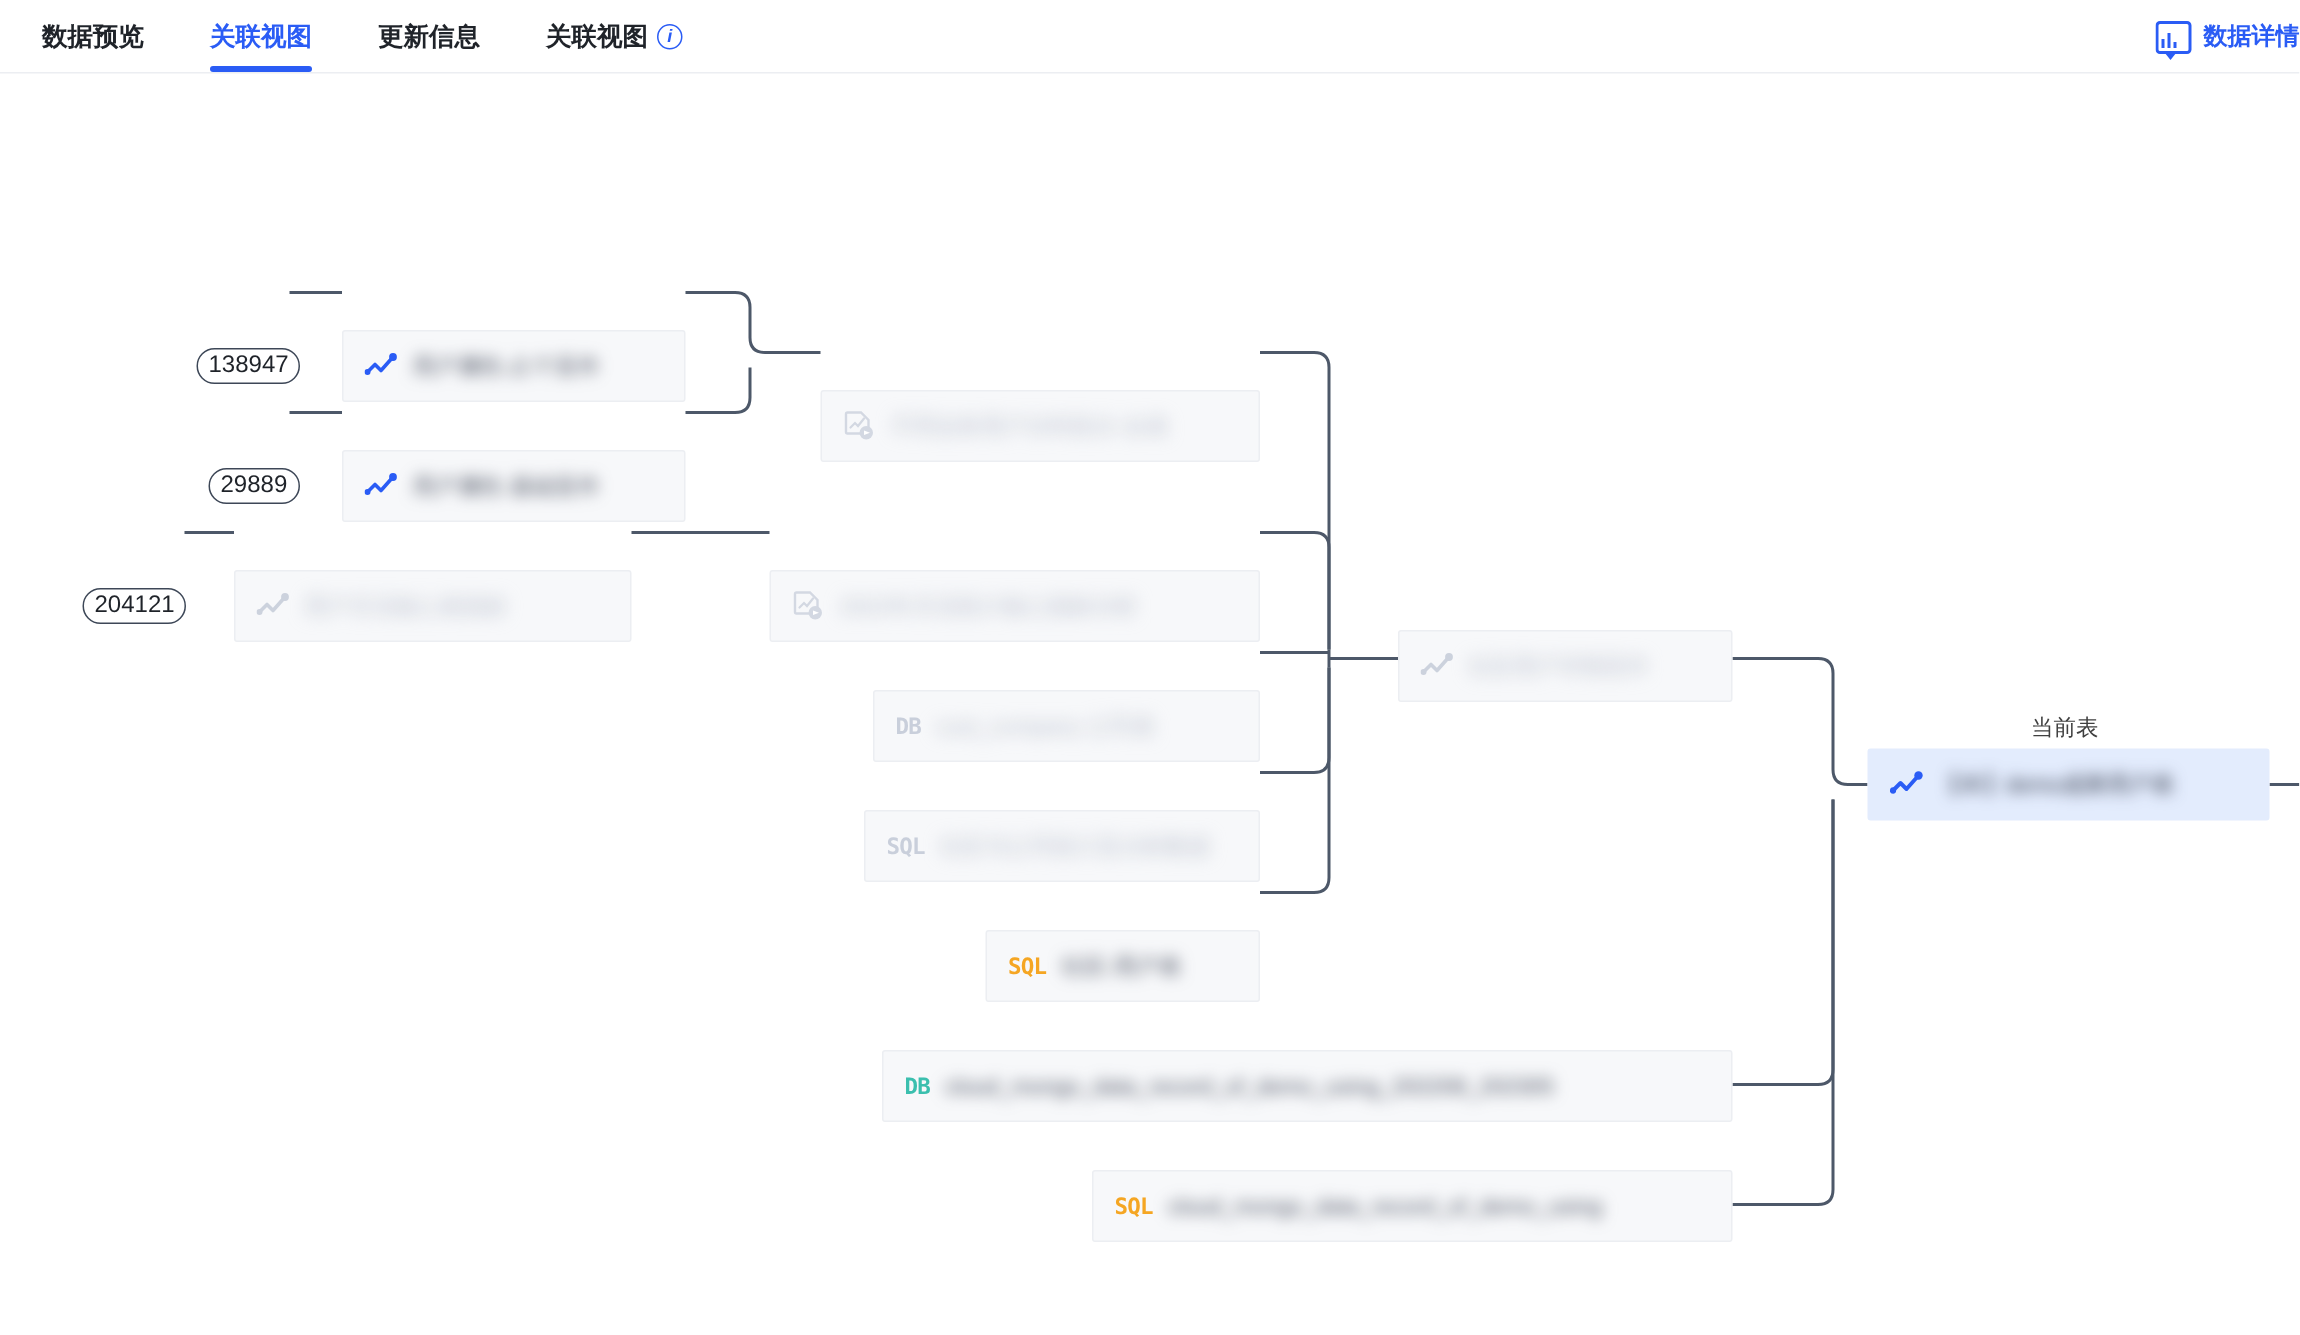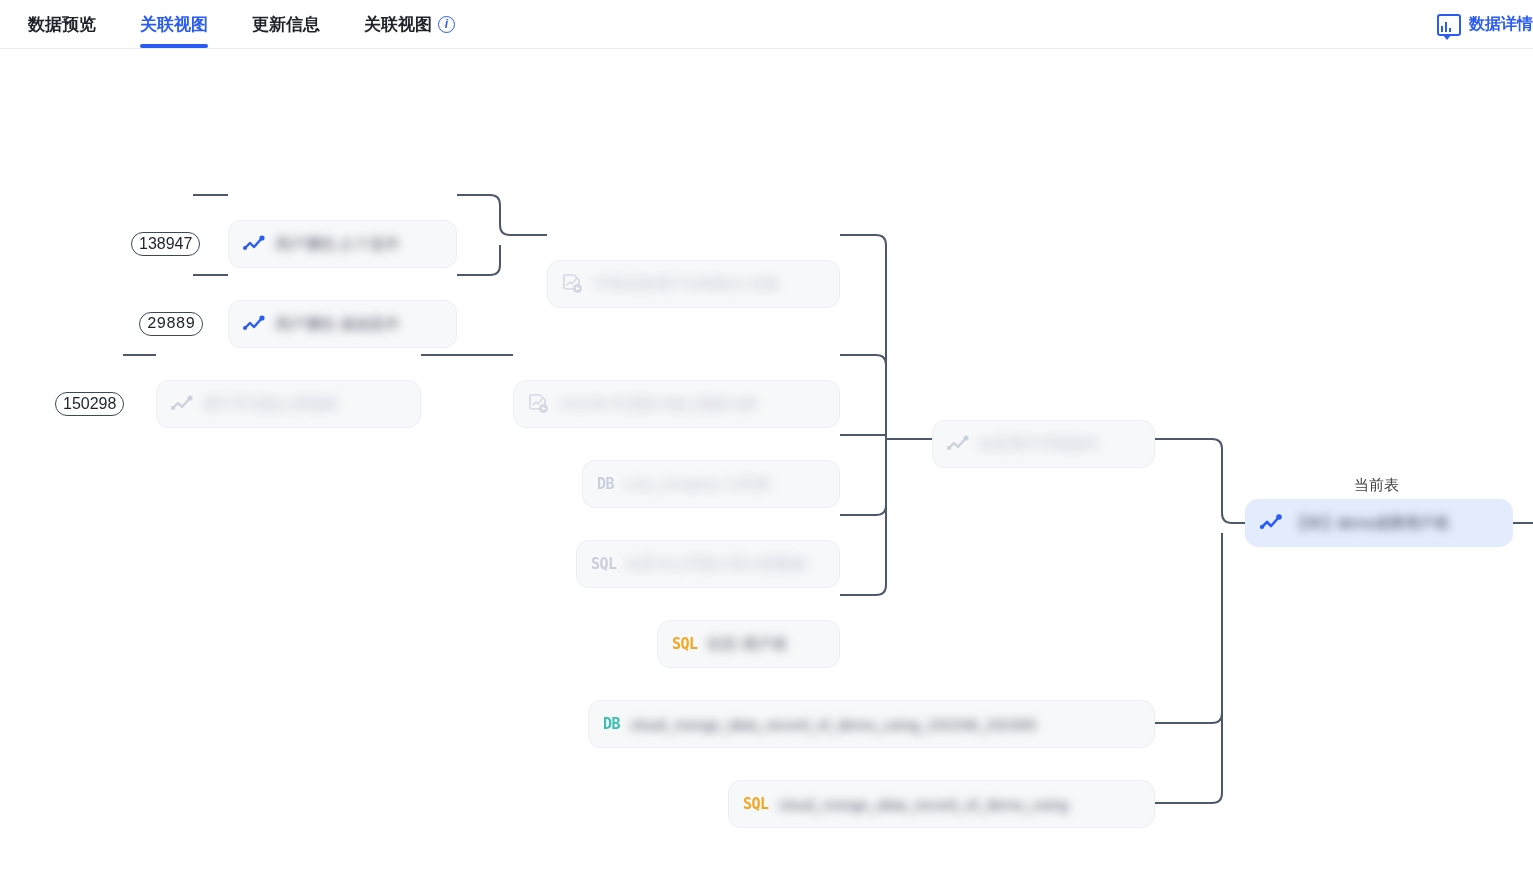--- a/index.html
+++ b/index.html
@@ -76,21 +76,21 @@
 
   
   .canvas { position: absolute; left: 0; top: 49px; width: 1277px; height: 841px; }
   .edges { position: absolute; left: 0; top: 0; width: 1533px; height: 841px; }
 
   
   .node {
     position: absolute;
     box-sizing: border-box;
     height: 48px;
-    border-radius: 13px;
+    border-radius: 2px;
     background: #f7f8fa;
     border: 1px solid #eceef2;
     display: flex; align-items: center;
     padding: 0 14px;
     gap: 10px;
     cursor: pointer;
     overflow: hidden;
   }
   .node.current {
     background: #e3ecfd;
@@ -205,22 +205,22 @@
 
       <path d="M1155,674 L1212,674 Q1222,674 1222,664 L1222,484"></path>
 
       <path d="M1155,754 L1212,754 Q1222,754 1222,744 L1222,484"></path>
 
       <path d="M1513,474 L1533,474"></path>
     </g>
   </svg>
 
   <div class="badge" style="left:131px; top:183px;">138947</div>
-  <div class="badge" style="left:139px; top:263px;font-family:Liberation Mono, monospace;">29889</div>
-  <div class="badge" style="left:55px;  top:343px;">150298</div>
+  <div class="badge" style="left:139px; top:263px;">29889</div>
+  <div class="badge" style="left:55px;  top:343px;">204121</div>
 
   <div class="node" style="left:228px; top:171px; width:229px;">
     <span class="ic-chart">
       <svg width="22" height="18" viewBox="0 0 22 18">
           <polyline points="2,13 7,8 11,12 19,3" fill="none" stroke="#2a5cf5" stroke-width="2.4" stroke-linecap="round" stroke-linejoin="round"></polyline>
           <circle cx="19" cy="3" r="2.6" fill="#2a5cf5"></circle>
           <circle cx="2" cy="13" r="2" fill="#2a5cf5"></circle>
         </svg>
     </span>
     <span class="node-label">用户属性-占个亚件</span>

